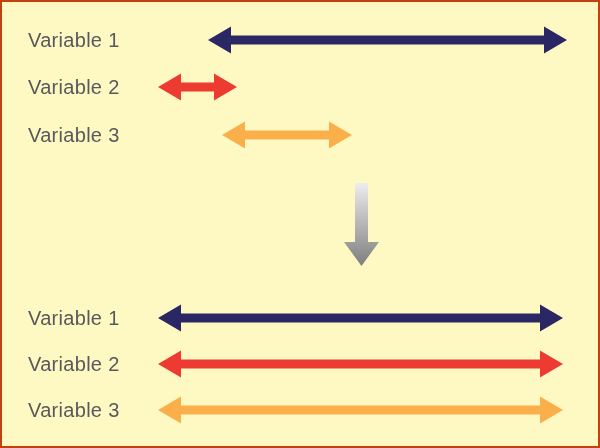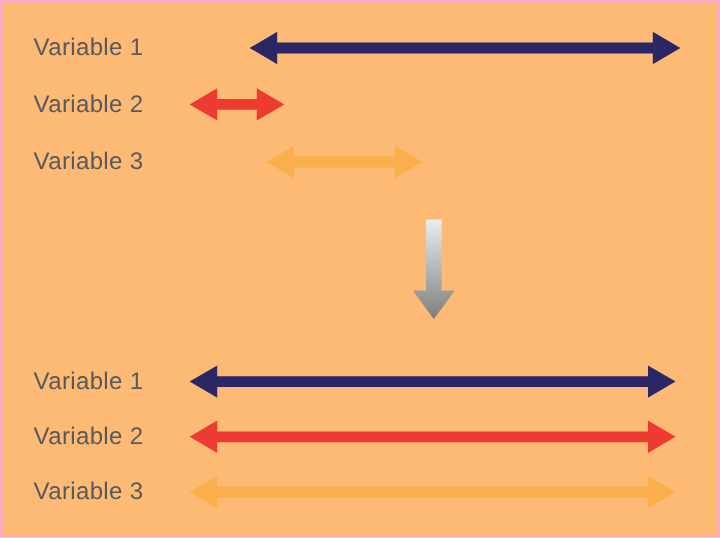--- a/index.html
+++ b/index.html
@@ -6,22 +6,22 @@
     margin: 0;
     padding: 0;
     background: #ffffff;
     font-family: "Liberation Sans", sans-serif;
   }
   .frame {
     position: relative;
     width: 600px;
     height: 448px;
     box-sizing: border-box;
-    border: 2px solid #f9a8d4;
-    background: #fdba74;
+    border: 2px solid #c2410c;
+    background: #fef9c3;
     overflow: hidden;
   }
   .diagram-svg {
     position: absolute;
     left: 0;
     top: 0;
     width: 100%;
     height: 100%;
   }
   .var-label {

